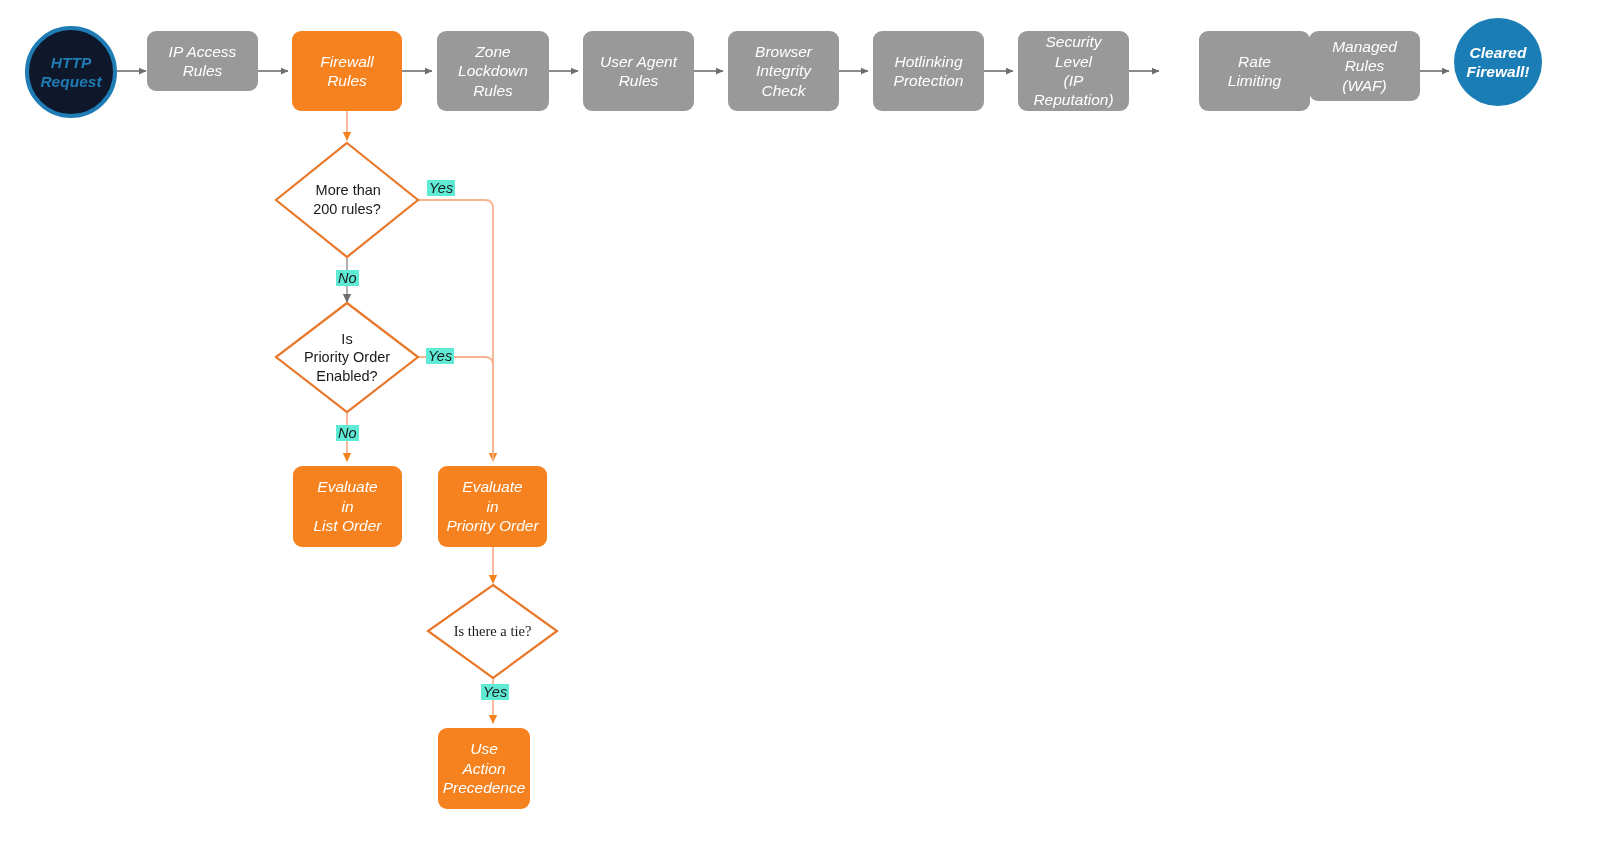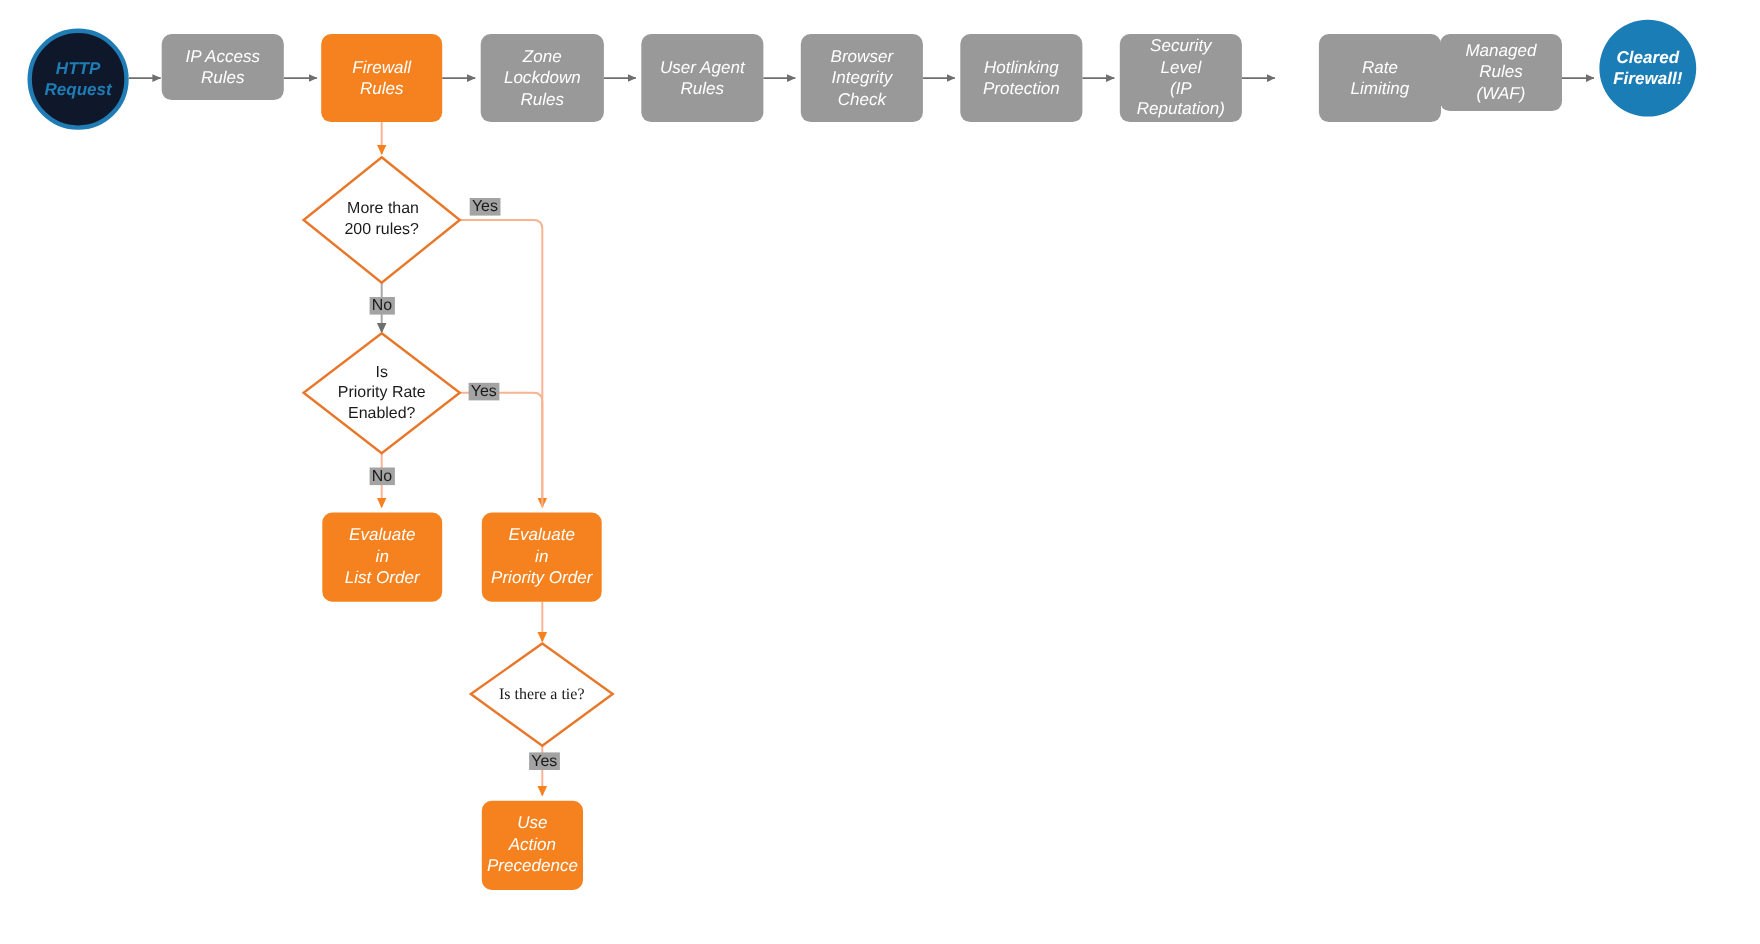--- a/index.html
+++ b/index.html
@@ -77,22 +77,23 @@
     font-style: normal;
     color: #1a1a1a;
     line-height: 1.28;
     white-space: pre-line;
   }
 
   
   .edge-label {
     position: absolute;
     font-size: 14.5px;
+    font-style: italic;
     color: #1a1a1a;
-    background: #a3a3a3;
+    background: #5eead4;
     padding: 0 2px;
     white-space: nowrap;
   }
 </style>
 </head>
 <body>
 
 <div id="canvas">
 
   <svg id="edges" viewBox="0 0 1600 858">
@@ -199,21 +200,21 @@
 Firewall!</span>
   </div>
 
   <div class="node diamond" style="left:276px; top:143px; width:142px; height:114px;text-align:right;">
     <span class="dtext">More than
 200 rules?</span>
   </div>
 
   <div class="node diamond" style="left:276px; top:303px; width:142px; height:109px;">
     <span class="dtext">Is
-Priority Rate
+Priority Order
 Enabled?</span>
   </div>
 
   <div class="node diamond" style="left:428px; top:585px; width:129px; height:93px;font-family:Liberation Serif, serif;">
     <span class="dtext">Is there a tie?</span>
   </div>
 
   <div class="node box orange" style="left:293px; top:466px; width:109px; height:81px;">
     <span>Evaluate
 in

